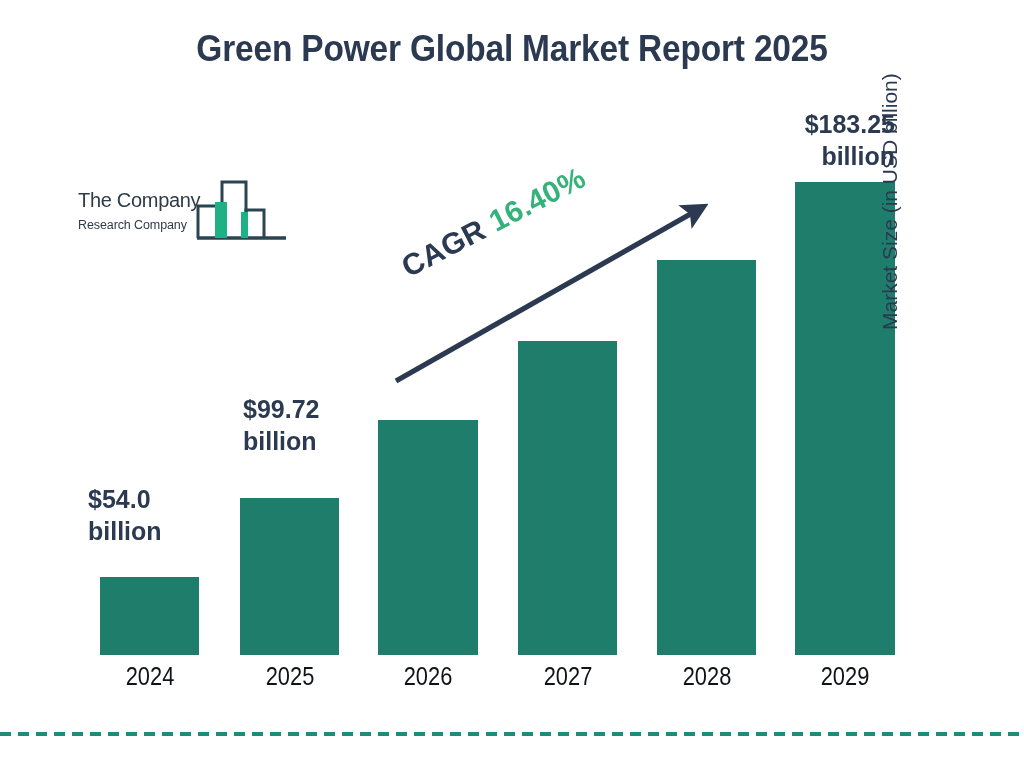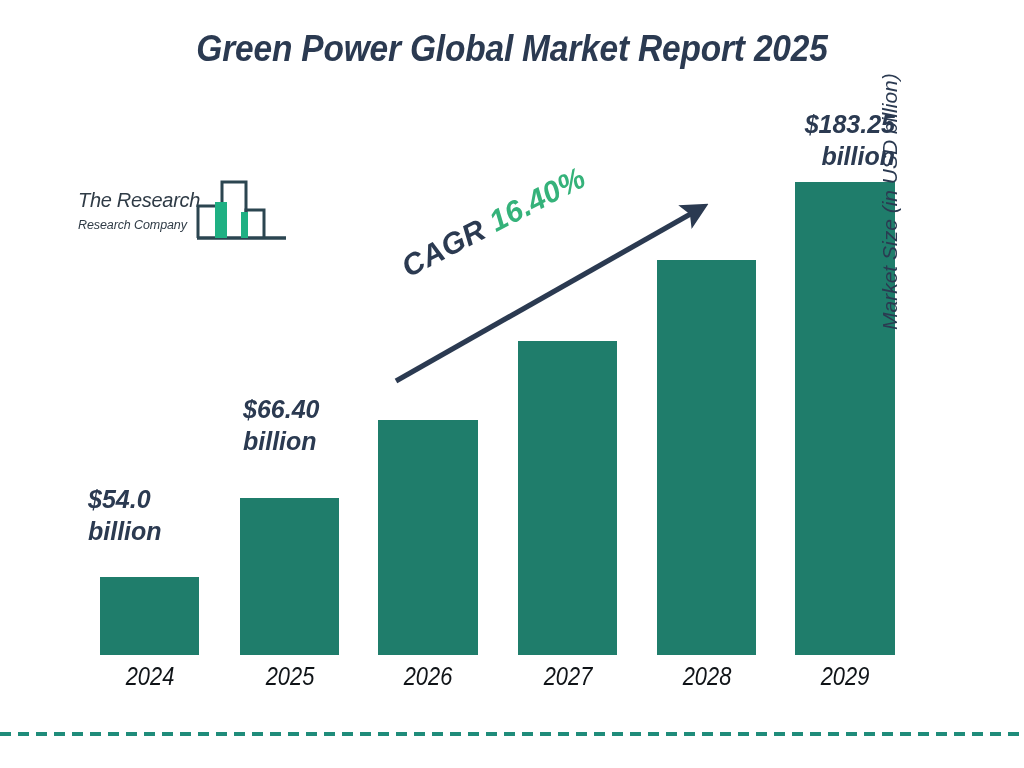--- a/index.html
+++ b/index.html
@@ -15,21 +15,20 @@
     overflow: hidden;
     font-family: "Liberation Sans", "DejaVu Sans", sans-serif;
     -webkit-font-smoothing: antialiased;
   }
 
   #canvas {
     position: absolute;
     left: 0; top: 0;
     width: 1024px;
     height: 768px;
-    font-style: italic;
   }
 
   
   .chart-title {
     position: absolute;
     left: 0;
     top: 28px;
     width: 1024px;
     text-align: center;
     font-size: 36px;
@@ -138,21 +137,21 @@
 </style>
 </head>
 <body>
 
 <div id="canvas">
 
   <div class="chart-title">Green Power Global Market Report 2025</div>
 
   <div class="logo-wrap">
     <div class="logo-text">
-      <div class="logo-line1">The Research</div>
+      <div class="logo-line1">The Company</div>
       <div class="logo-line2">Research Company</div>
     </div>
     <svg class="logo-mark" viewBox="0 0 92 72">
 
       <path d="M2 62 L2 30 L26 30 L26 62" fill="none" stroke="#2B4550" stroke-width="3"></path>
       <path d="M26 62 L26 6 L50 6 L50 62" fill="none" stroke="#2B4550" stroke-width="3"></path>
       <path d="M50 62 L50 34 L68 34 L68 62" fill="none" stroke="#2B4550" stroke-width="3"></path>
       <path d="M1 62 L90 62" fill="none" stroke="#2B4550" stroke-width="3.4"></path>
 
       <rect x="19" y="26" width="12" height="36" fill="#1FB083"></rect>
@@ -173,21 +172,21 @@
   <div class="tick-label" style="left:518px;">2027</div>
   <div class="tick-label" style="left:657px;">2028</div>
   <div class="tick-label" style="left:795px;">2029</div>
 
   <div class="value-label" style="left:88px; top:483px;">
     <div>$54.0</div>
     <div>billion</div>
   </div>
 
   <div class="value-label" style="left:243px; top:393px;">
-    <div>$66.40</div>
+    <div>$99.72</div>
     <div>billion</div>
   </div>
 
   <div class="value-label vl-right" style="left:695px; top:108px; width:200px;">
     <div>$183.25</div>
     <div>billion</div>
   </div>
 
   <svg style="position:absolute; left:0; top:0; width:1024px; height:768px; pointer-events:none;">
     <defs>

